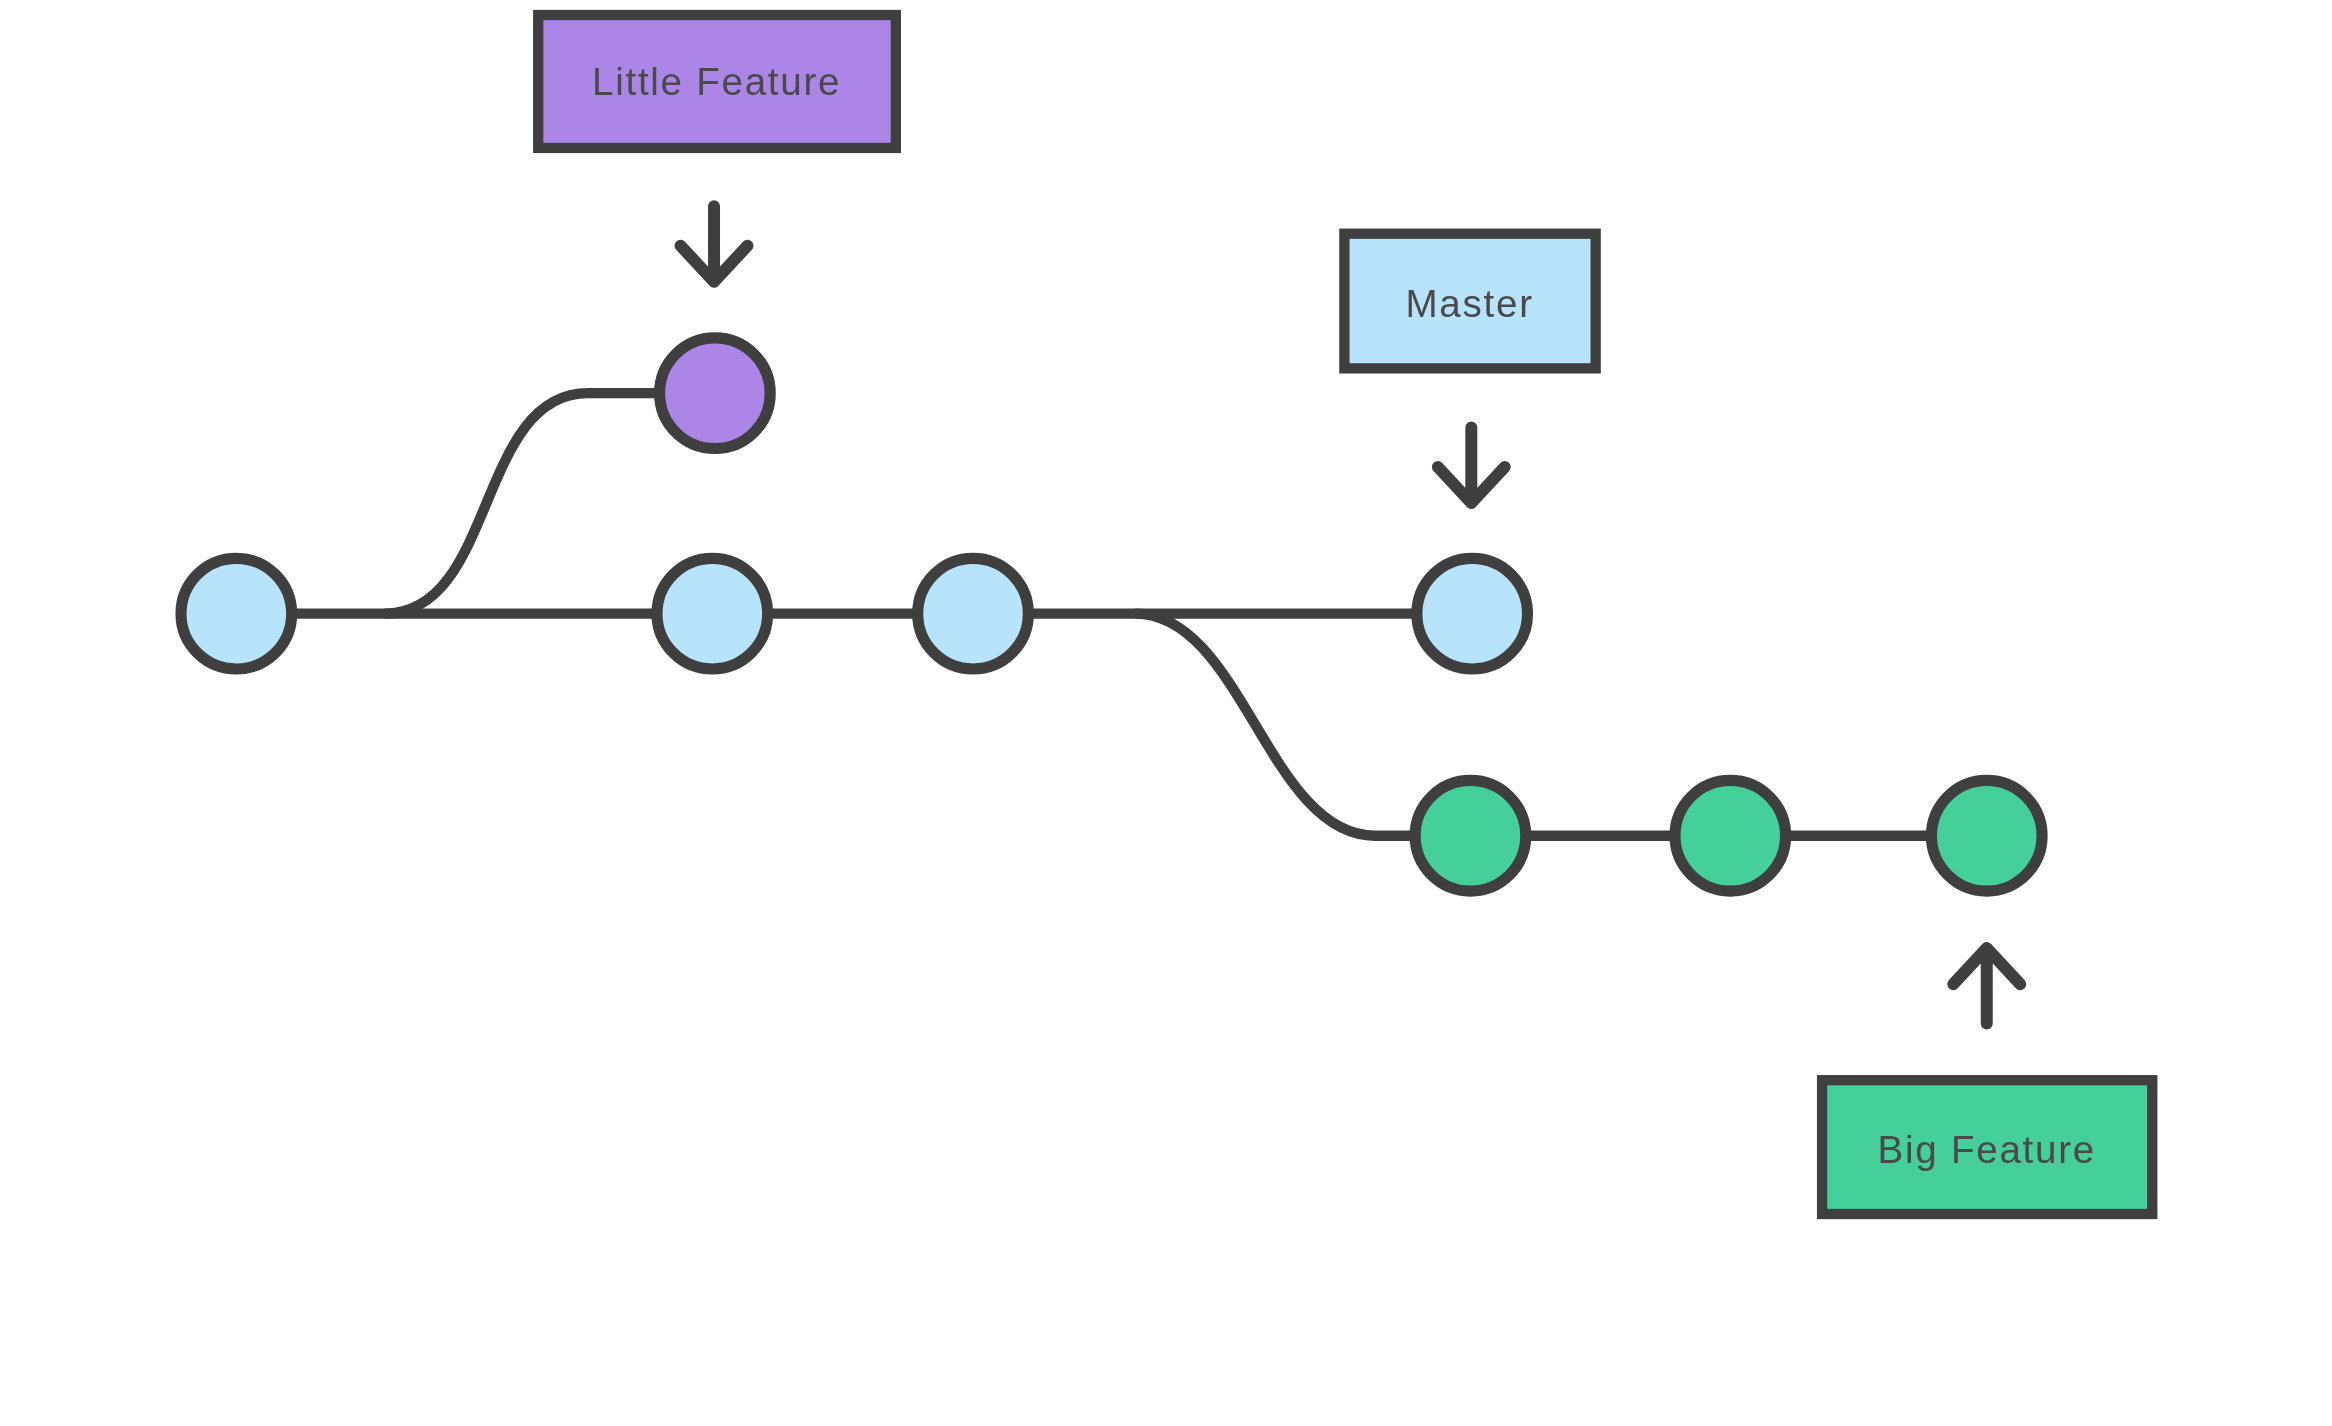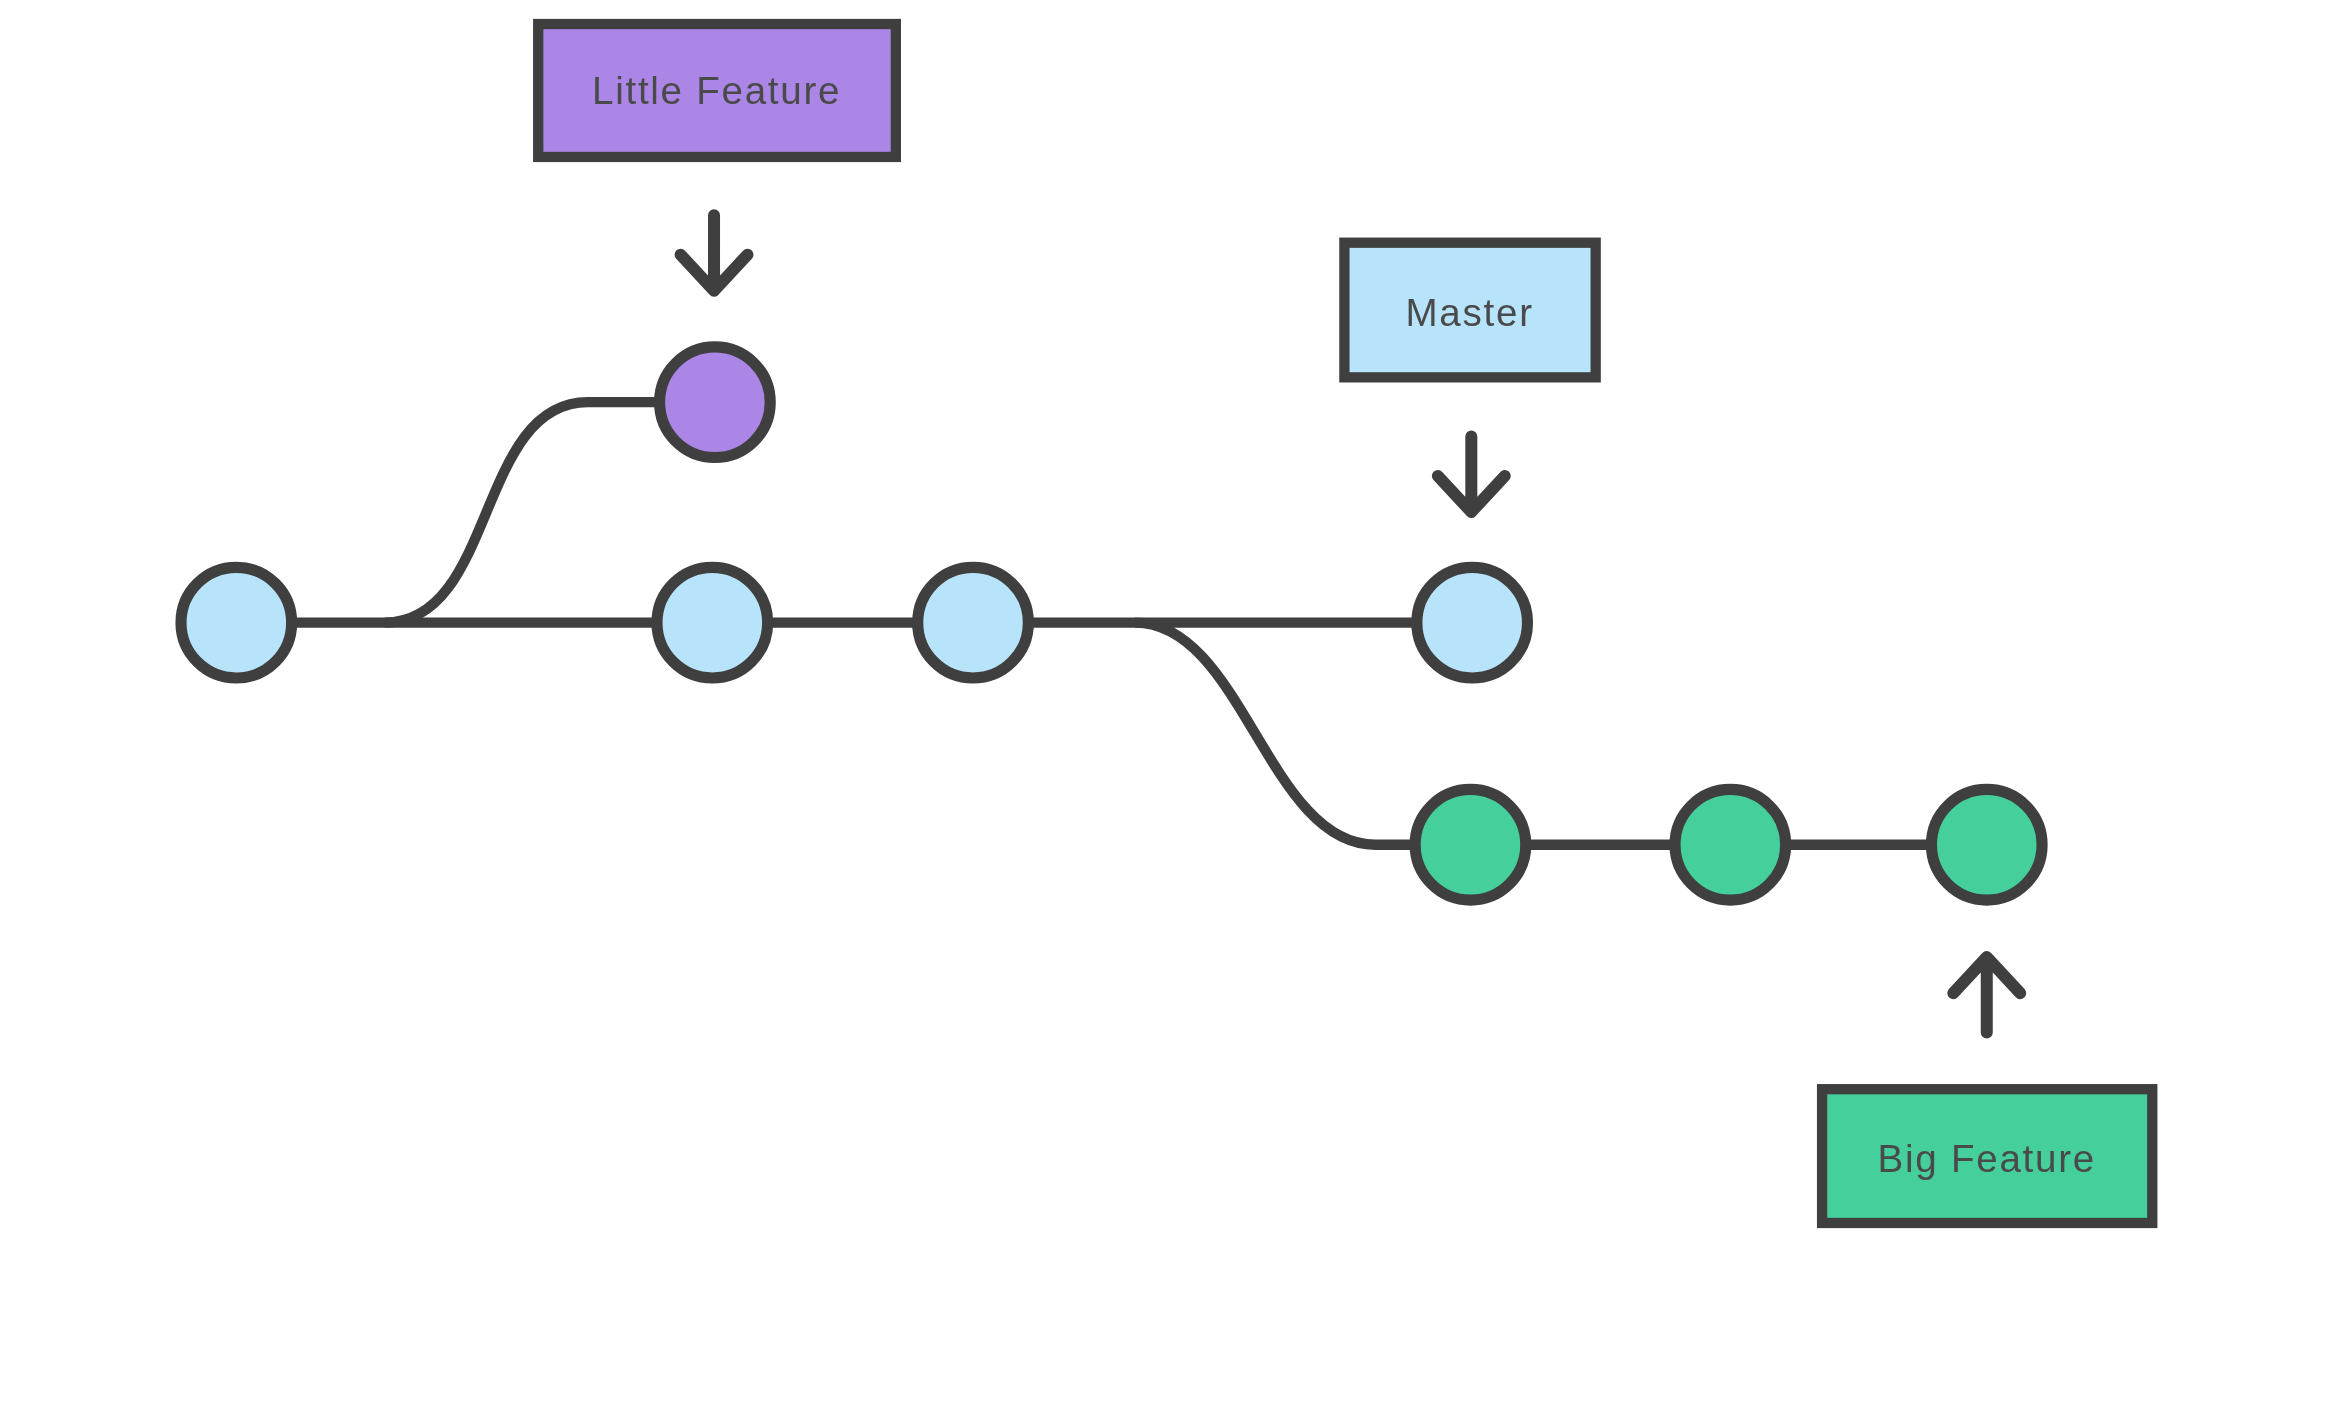--- a/index.html
+++ b/index.html
@@ -3,21 +3,21 @@
 <meta charset="utf-8">
 <style>
   html, body {
     margin: 0;
     padding: 0;
     background: var(--background, #ffffff);
   }
   .stage {
     width: 2000px;
     max-width: 100%;
-    margin: 12px auto;
+    margin: 3px auto;
   }
   svg {
     display: block;
     width: 100%;
     height: auto;
     font-family: "Liberation Sans", sans-serif;
   }
   .branch-line {
     stroke: var(--stroke, #3f3f3f);
     stroke-width: 12;

